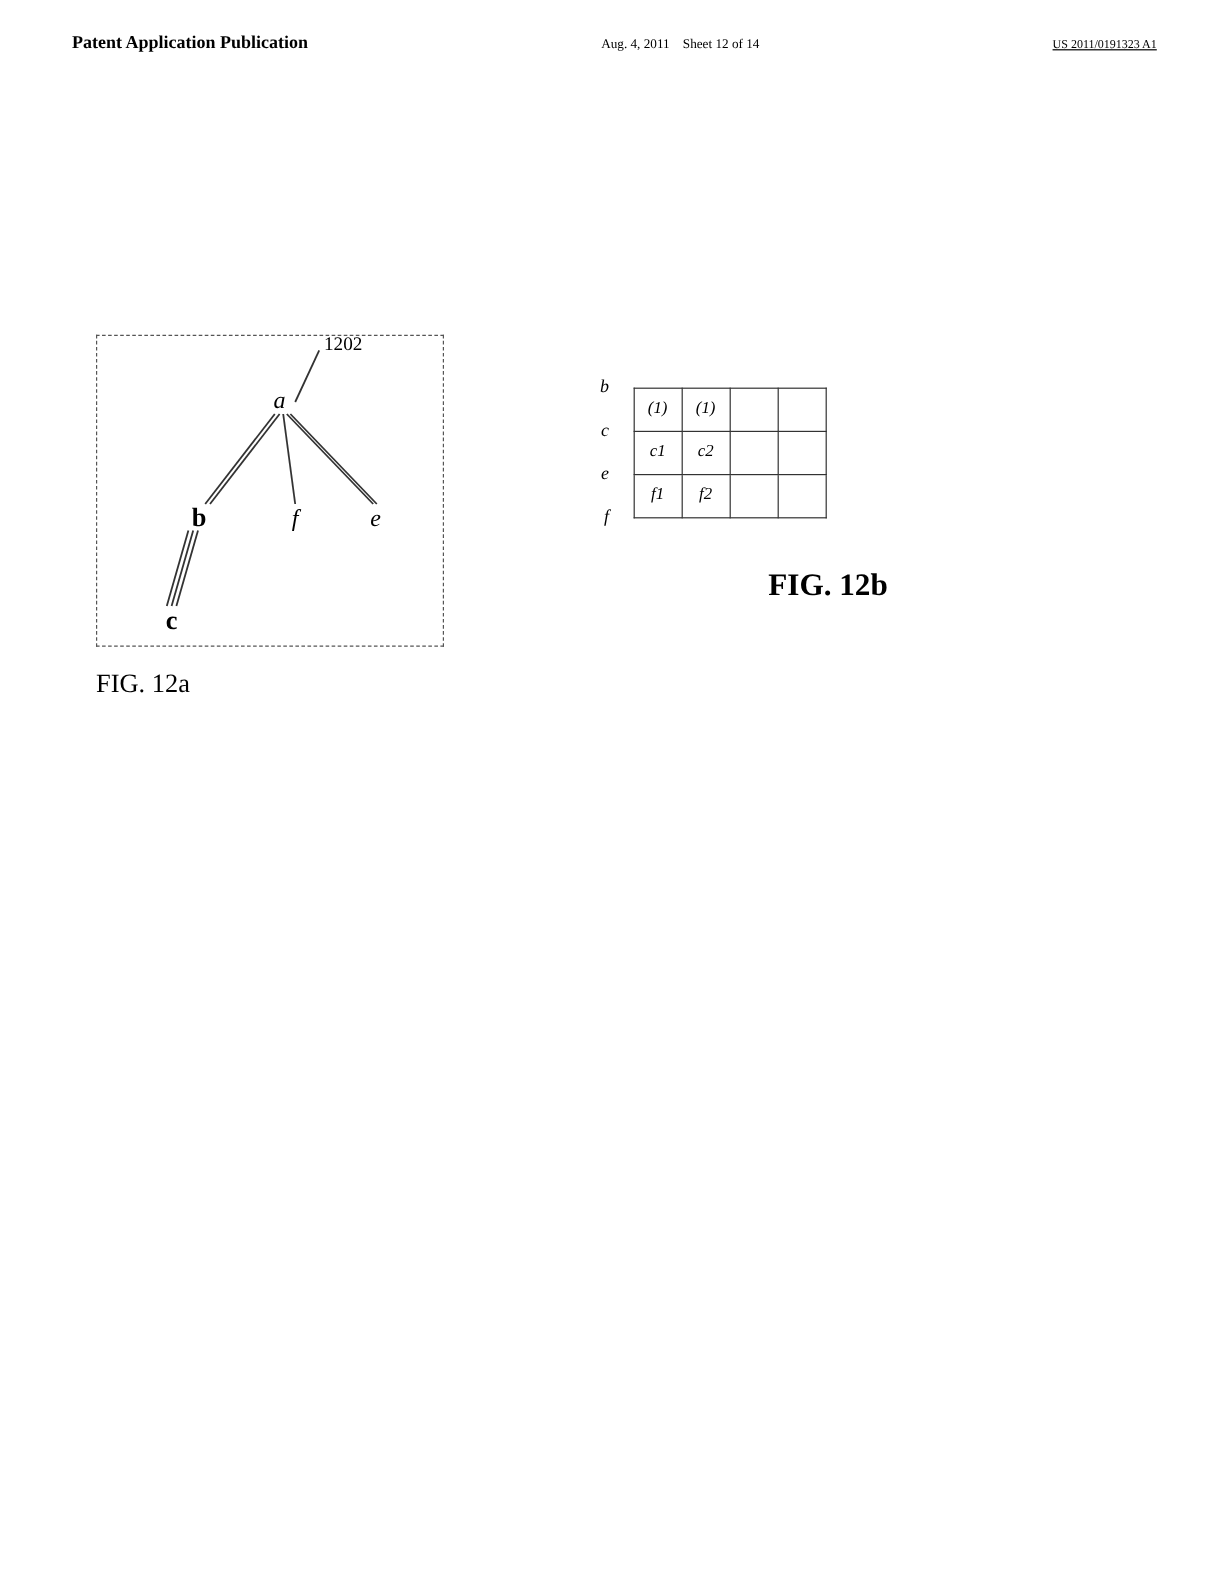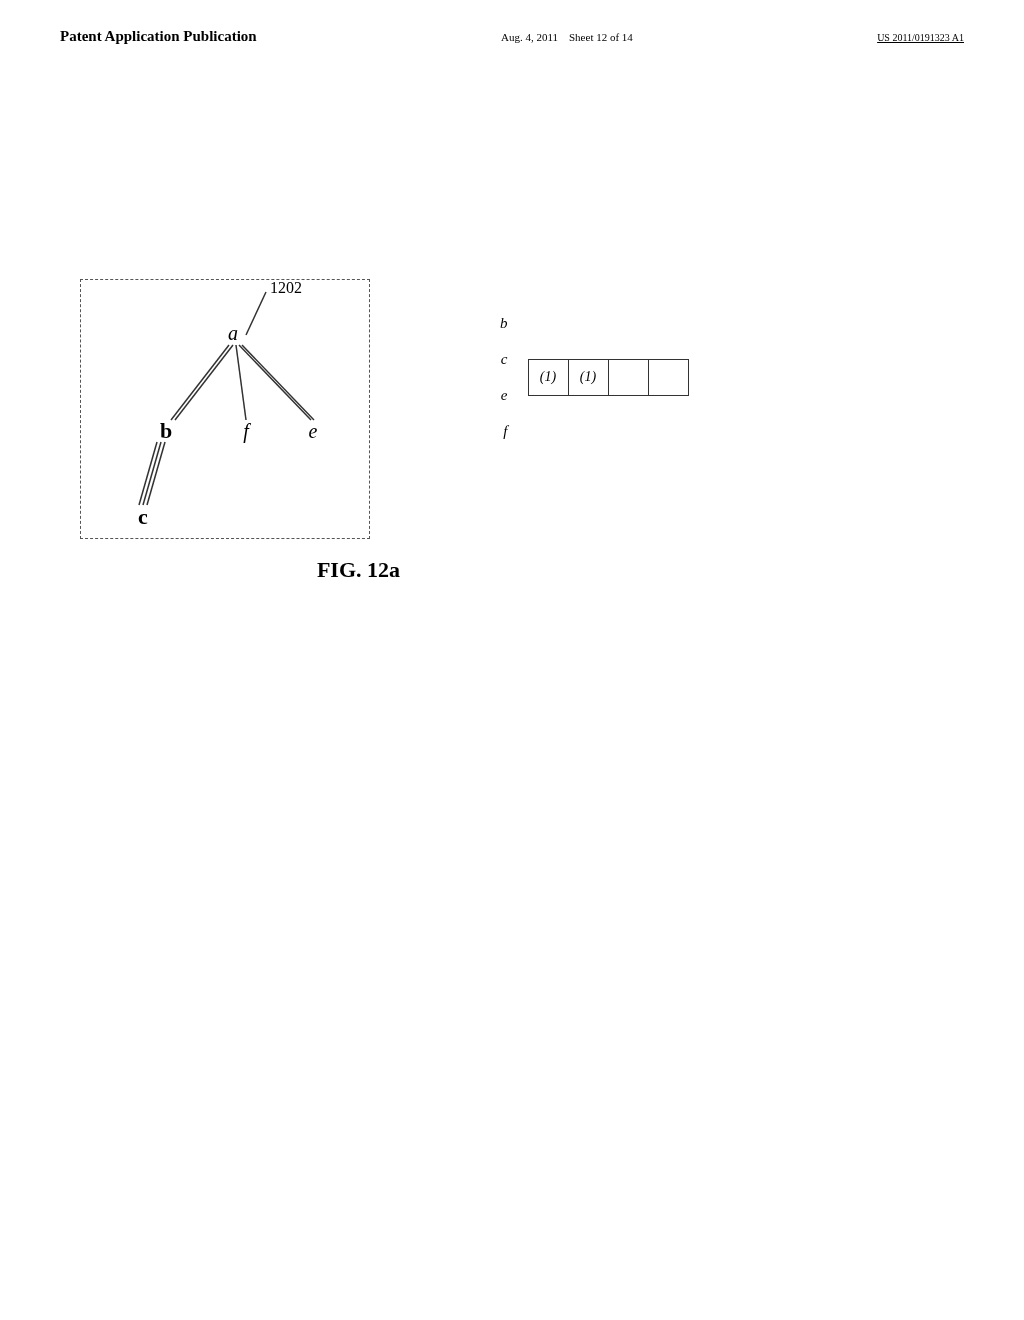--- a/index.html
+++ b/index.html
@@ -53,23 +53,23 @@
 
     
     .fig12a-svg {
       position: absolute;
       top: 0; left: 0;
       width: 290px;
       height: 260px;
     }
 
     .fig12a-caption {
-      text-align: right;
+      text-align: left;
       font-size: 22px;
-      font-weight: bold;
+      font-weight: normal;
       margin-top: 18px;
     }
 
     
     .fig12b-container {
       position: absolute;
       left: 500px;
       top: 260px;
       width: 380px;
     }
@@ -207,21 +207,34 @@
       </div>
 
       <table class="fig12b-table">
         <tbody>
           <tr>
             <td>(1)</td>
             <td>(1)</td>
             <td class="empty"></td>
             <td class="empty"></td>
           </tr>
+          <tr>
+            <td><em>c1</em></td>
+            <td><em>c2</em></td>
+            <td class="empty"></td>
+            <td class="empty"></td>
+          </tr>
+          <tr>
+            <td><em>f1</em></td>
+            <td><em>f2</em></td>
+            <td class="empty"></td>
+            <td class="empty"></td>
+          </tr>
         </tbody>
       </table>
 
 
     </div>
 
+    <div class="fig12b-caption">FIG. 12b</div>
   </div>
 
 </div>
 
 </body></html>

